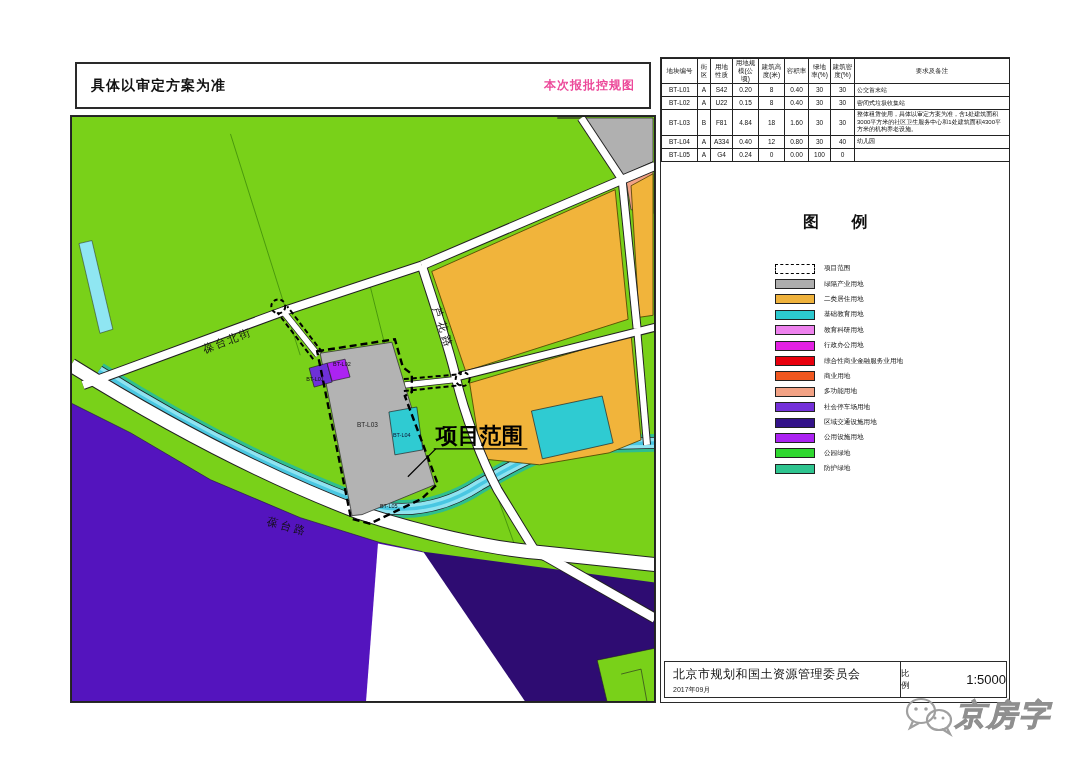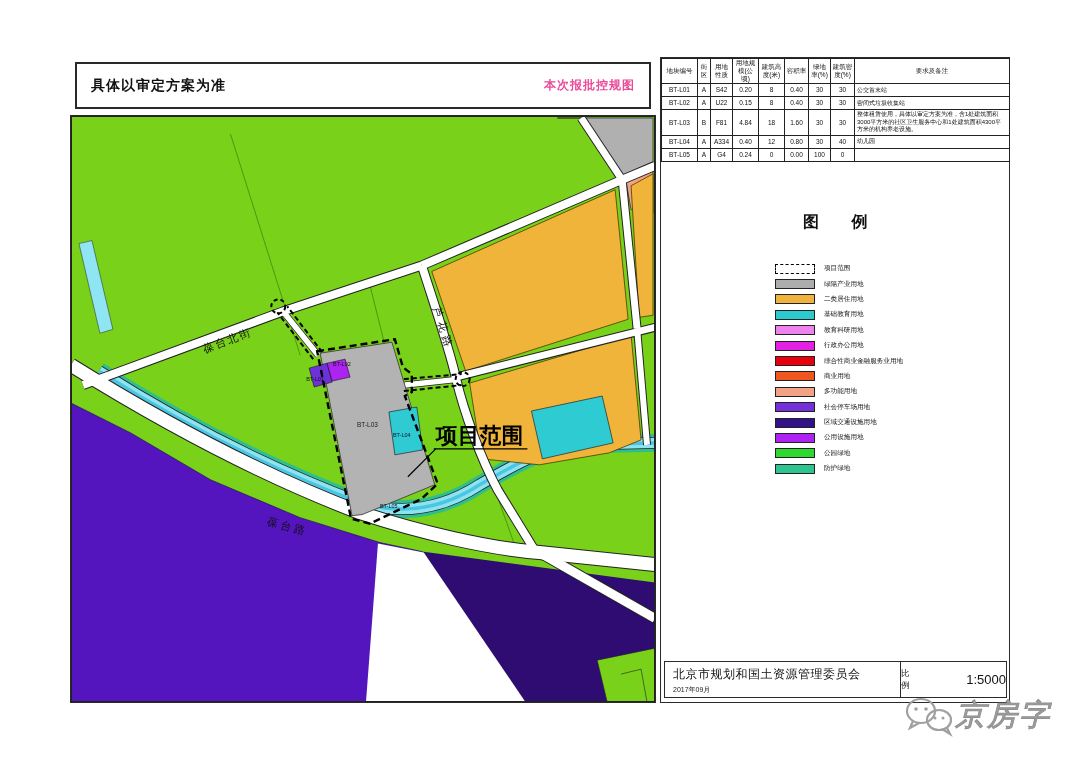--- a/index.html
+++ b/index.html
@@ -31,21 +31,21 @@
   
   #orgbox{left:664px;top:661px;width:343px;height:37px;border:1.5px solid #2a2a2a;box-sizing:border-box;display:flex;}
   #orgbox .org-left{flex:1;padding:4px 0 0 8px;}
   #orgbox .org-name{font-size:12px;font-weight:normal;color:#111;letter-spacing:0.5px;}
   #orgbox .org-date{font-size:7px;color:#222;margin-top:2px;}
   #orgbox .org-right{width:105px;border-left:1px solid #2a2a2a;display:flex;align-items:center;justify-content:center;gap:10px;}
   #orgbox .scale-lab{font-size:8.5px;color:#111;letter-spacing:4px;}
   #orgbox .scale-val{font-size:13px;color:#111;margin-left:42px;}
   
   #watermark{left:903px;top:688px;width:175px;height:55px;display:flex;align-items:center;color:#9d9d9d;}
-  #watermark .wm-text{font-size:30px;font-weight:normal;letter-spacing:2px;color:#a0a0a0;-webkit-text-stroke:1px #8f8f8f;font-style:italic;}
+  #watermark .wm-text{font-size:30px;font-weight:bold;letter-spacing:2px;color:#a0a0a0;-webkit-text-stroke:1px #8f8f8f;font-style:italic;}
 </style>
 </head>
 <body>
 
 <div id="sheet">
 
   <div id="titlebox" class="abs">
     <span class="t-left">具体以审定方案为准</span>
     <span class="t-right">本次报批控规图</span>
   </div>

